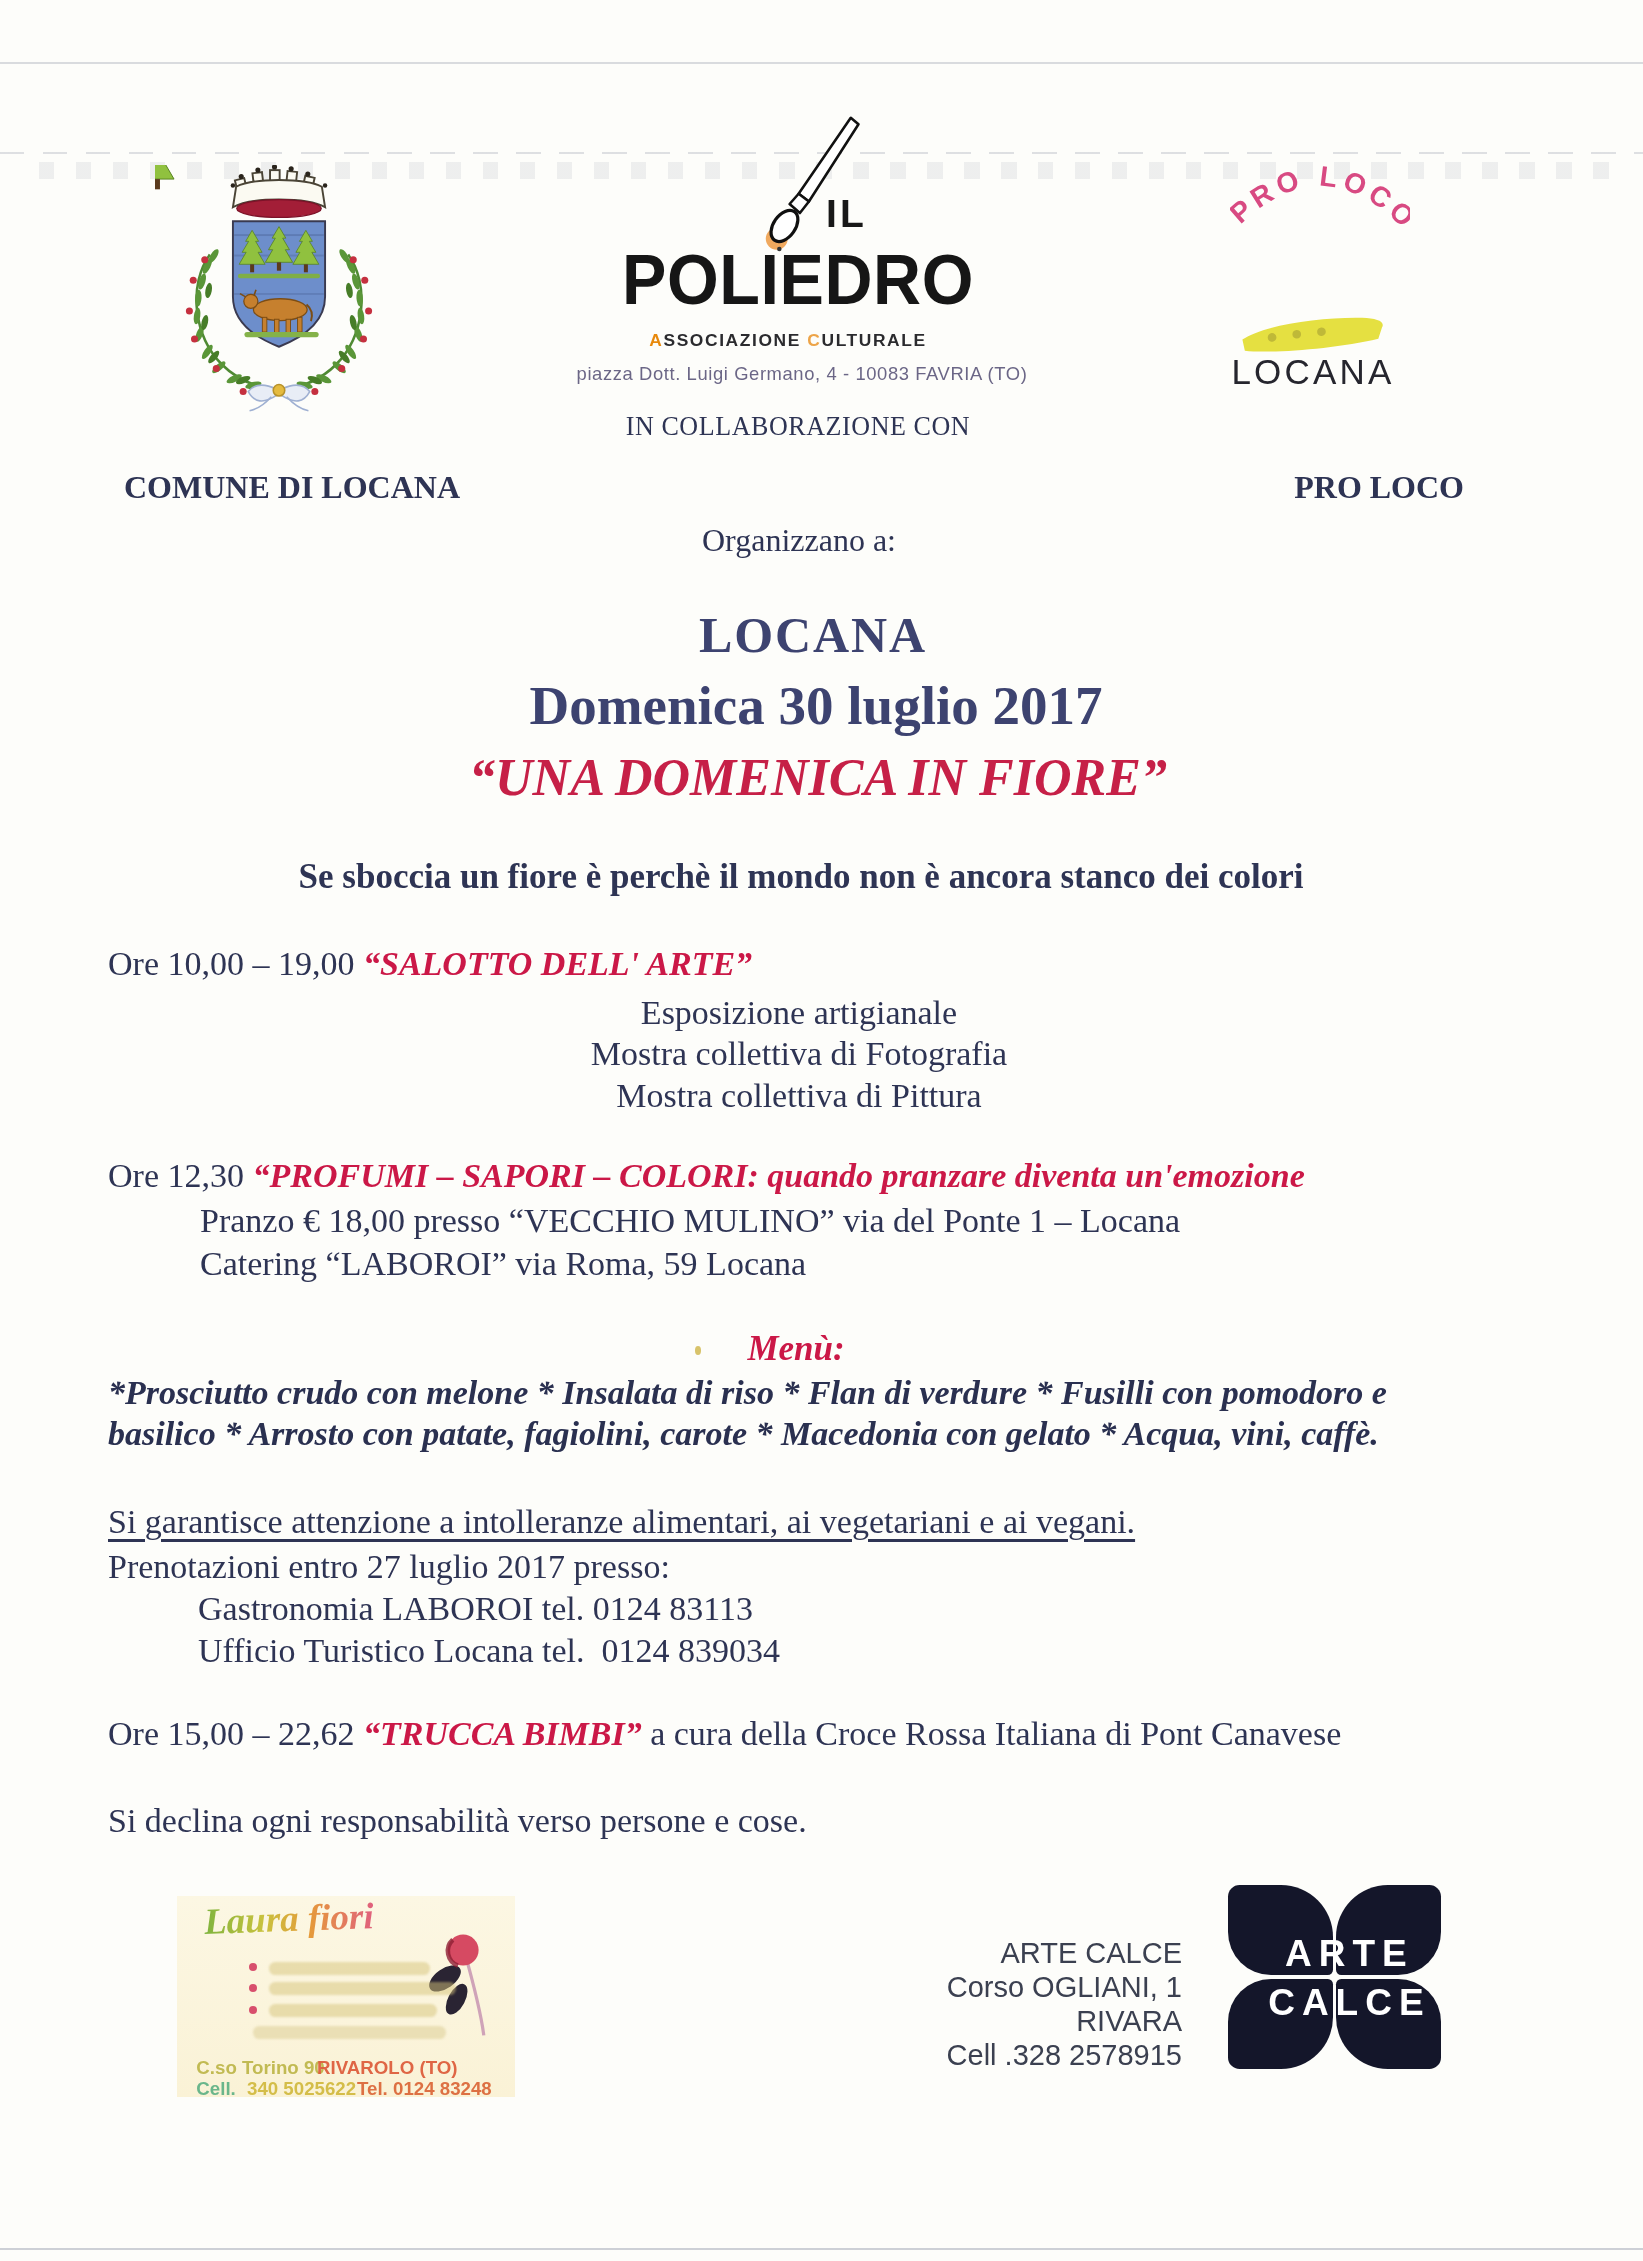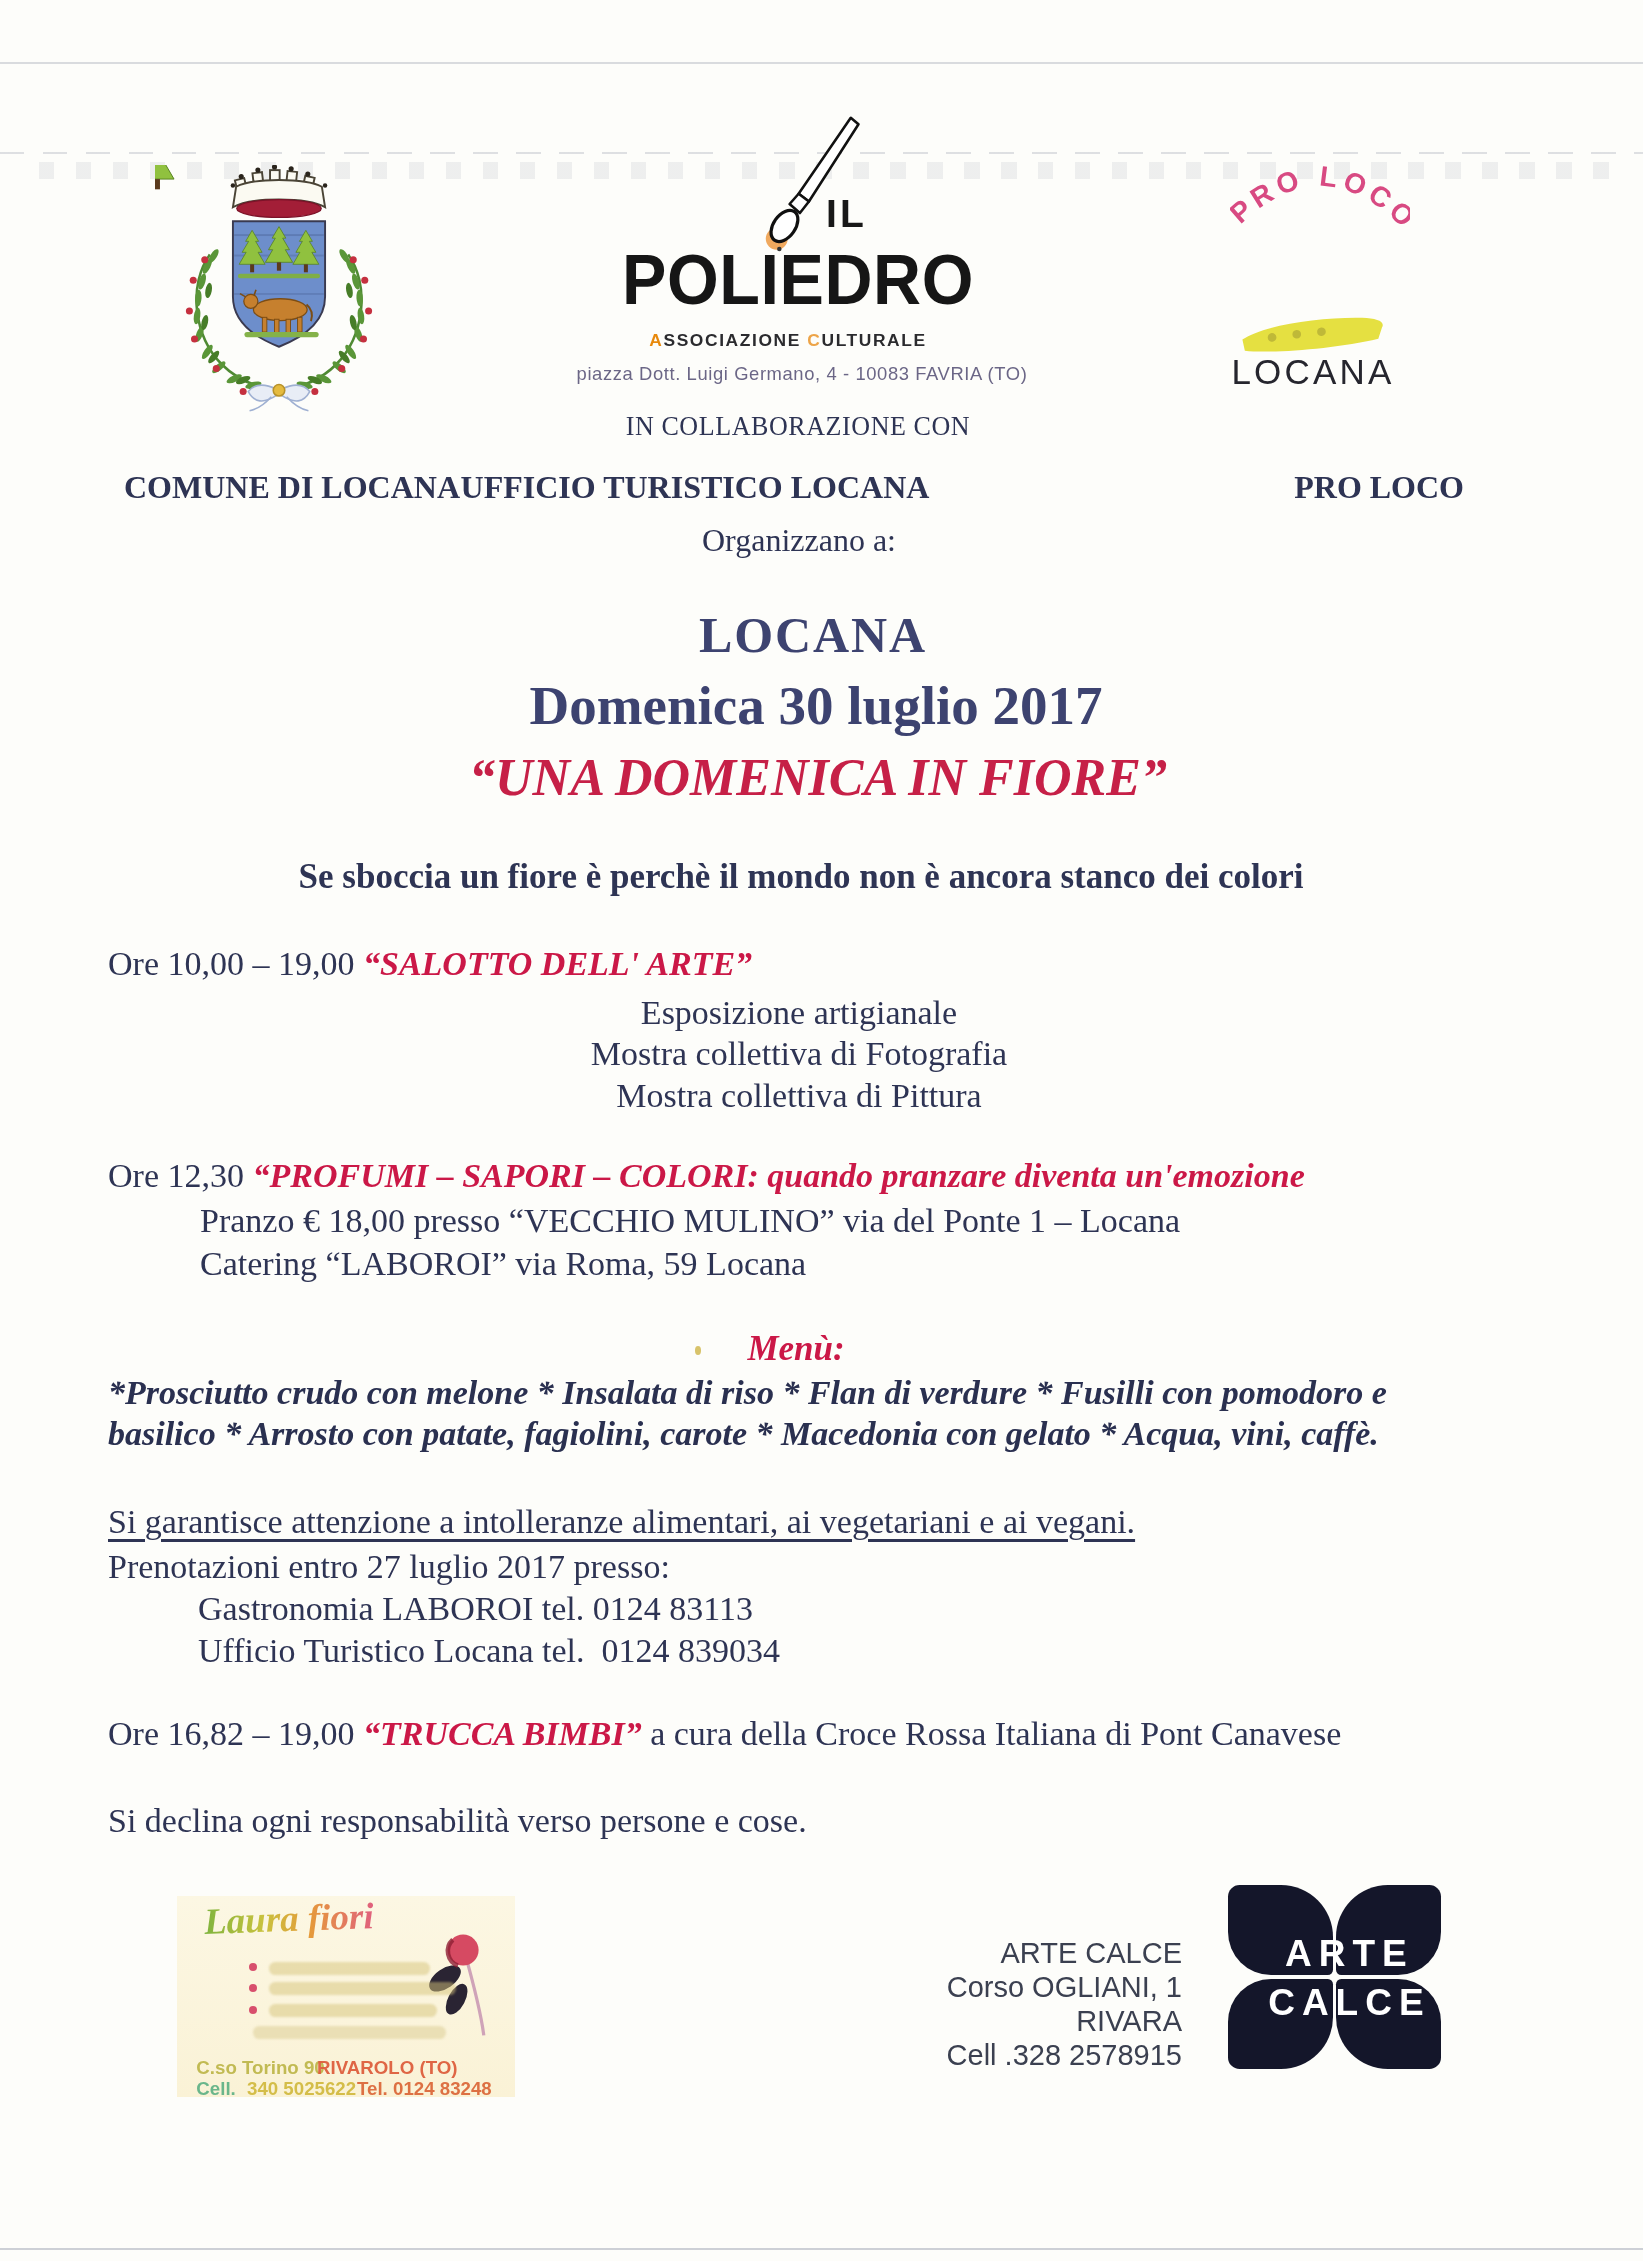--- a/index.html
+++ b/index.html
@@ -197,21 +197,20 @@
   <svg class="abs" style="left:1236px; top:316px; transform:rotate(-3deg);" width="155" height="36" viewBox="0 0 250 58">
     <path d="M10,32 C46,10 140,2 205,7 C228,9 242,15 236,24 L229,42 C158,55 52,57 13,50 Z" fill="#e5e041"></path>
     <circle cx="58" cy="31" r="7" fill="rgba(112,102,38,.32)"></circle>
     <circle cx="98" cy="28" r="7" fill="rgba(112,102,38,.32)"></circle>
     <circle cx="138" cy="26" r="7" fill="rgba(112,102,38,.32)"></circle>
   </svg>
   <div class="abs locana-mark" style="left:1223px; top:352px;">LOCANA</div>
 
   <div class="abs collab-intro" style="left:798px; top:410px;">IN COLLABORAZIONE CON</div>
   <div class="abs org" style="left:124px; top:469px;">COMUNE DI LOCANA</div>
-  <div class="abs org cx" style="left:695px; top:469px;">UFFICIO TURISTICO LOCANA</div>
   <div class="abs org" style="left:1464px; top:469px; transform:translateX(-100%);">PRO LOCO</div>
   <div class="abs organize cx" style="left:799px; top:522px;">Organizzano a:</div>
 
   <div class="abs t-city cx" style="left:813px; top:606px;">LOCANA</div>
   <div class="abs t-date cx" style="left:816px; top:674px;">Domenica 30 luglio 2017</div>
   <div class="abs t-event cx" style="left:818px; top:748px;">“UNA DOMENICA IN FIORE”</div>
 
   <div class="abs quote cx" style="left:801px; top:857px;">Se sboccia un fiore è perchè il mondo non è ancora stanco dei colori</div>
 
   <div class="abs body-line" style="left:108px; top:945px;">
@@ -230,21 +229,21 @@
   <div class="abs menu-head cx" style="left:796px; top:1329px;">Menù:</div>
   <div class="abs menu-line" style="left:108px; top:1374px;">*Prosciutto crudo con melone * Insalata di riso * Flan di verdure * Fusilli con pomodoro e</div>
   <div class="abs menu-line" style="left:108px; top:1415px;">basilico * Arrosto con patate, fagiolini, carote * Macedonia con gelato * Acqua, vini, caffè.</div>
 
   <div class="abs body-line underlined" style="left:108px; top:1503px;">Si garantisce attenzione a intolleranze alimentari, ai vegetariani e ai vegani.</div>
   <div class="abs body-line" style="left:108px; top:1548px;">Prenotazioni entro 27 luglio 2017 presso:</div>
   <div class="abs body-line" style="left:198px; top:1590px;">Gastronomia LABOROI tel. 0124 83113</div>
   <div class="abs body-line" style="left:198px; top:1632px; white-space:pre;">Ufficio Turistico Locana tel.  0124 839034</div>
 
   <div class="abs body-line" style="left:108px; top:1715px;">
-    <span>Ore 16,82 – 19,00 </span><span class="red-it">“TRUCCA BIMBI”</span><span> a cura della Croce Rossa Italiana di Pont Canavese</span>
+    <span>Ore 15,00 – 22,62 </span><span class="red-it">“TRUCCA BIMBI”</span><span> a cura della Croce Rossa Italiana di Pont Canavese</span>
   </div>
 
   <div class="abs body-line" style="left:108px; top:1802px;">Si declina ogni responsabilità verso persone e cose.</div>
 
   <div class="abs laura-card">
     <div class="laura-name">Laura fiori</div>
     <svg style="position:absolute; left:246px; top:36px;" width="66" height="106" viewBox="0 0 102 164">
       <path d="M64,30 C78,80 90,128 94,160" stroke="#cfa3b8" stroke-width="5" fill="none"></path>
       <ellipse cx="34" cy="72" rx="28" ry="15" transform="rotate(-35 34 72)" fill="#2a2433"></ellipse>
       <ellipse cx="52" cy="104" rx="26" ry="13" transform="rotate(-62 52 104)" fill="#2a2433"></ellipse>

